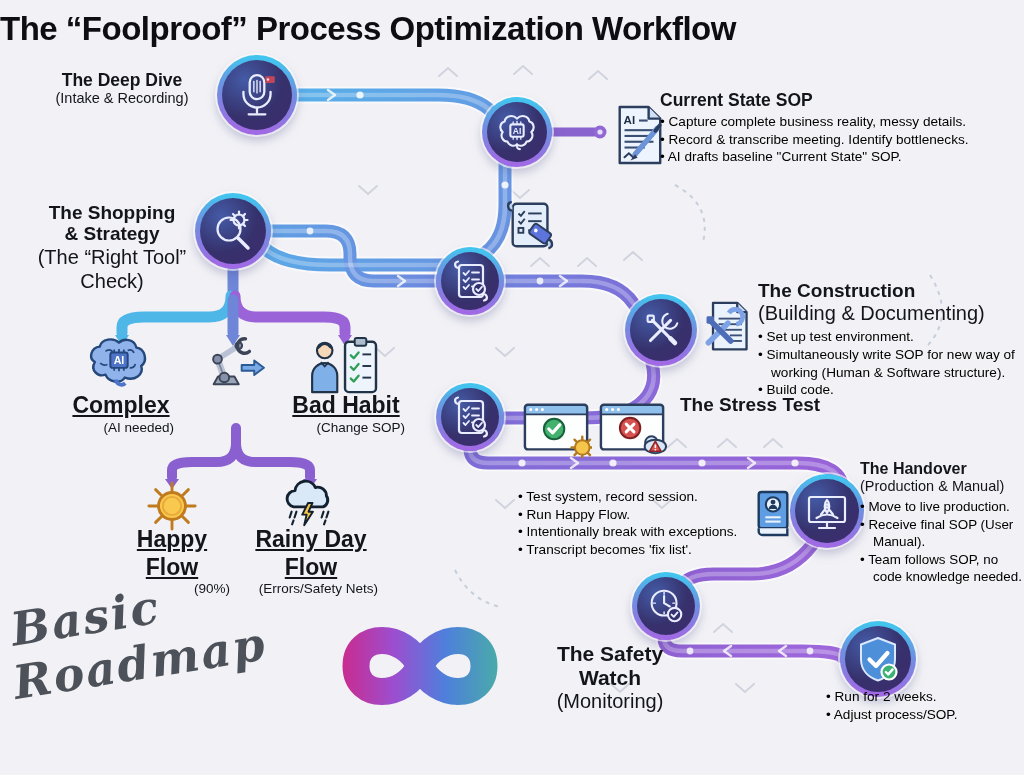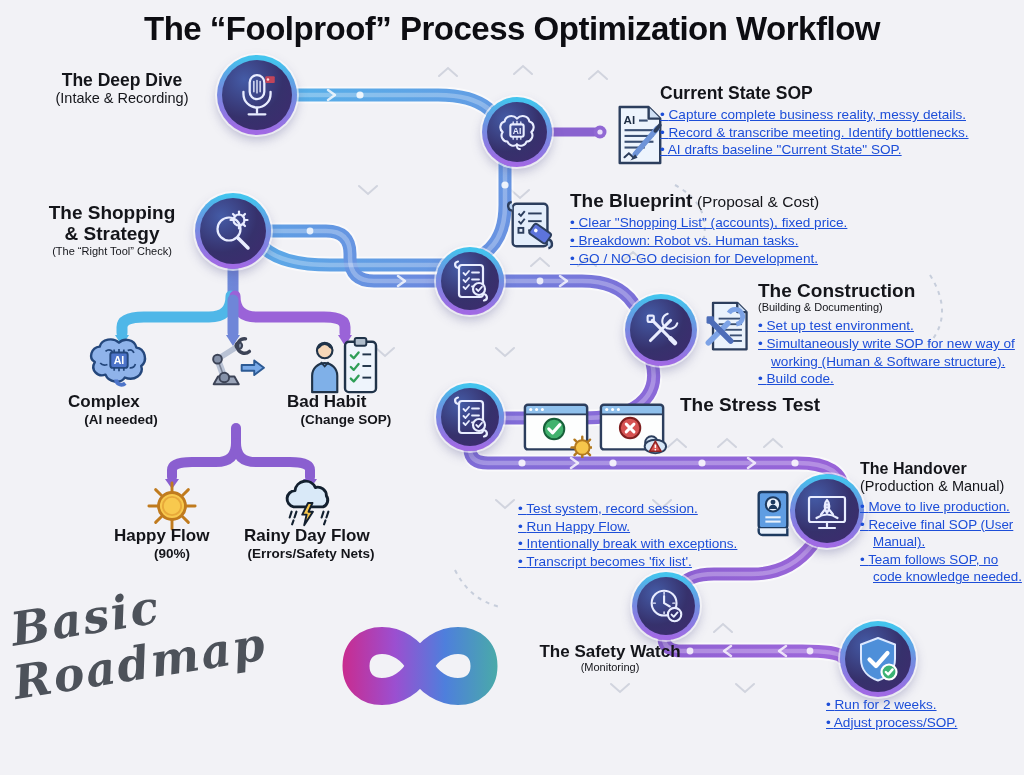--- a/index.html
+++ b/index.html
@@ -1,39 +1,39 @@
 <!DOCTYPE html>
 <html><head>
 <meta charset="utf-8">
 <style>
   html,body{margin:0;padding:0;}
   body{font-family:"Liberation Sans", sans-serif; background:#e8e8ee;}
   #canvas{position:relative;width:1024px;height:775px;background:#f2f2f6;overflow:hidden;}
   .abs{position:absolute;}
   svg{display:block;}
   #wires{position:absolute;left:0;top:0;pointer-events:none;}
-  .title{position:absolute;left:0;top:10px;width:1024px;text-align:center;
+  .title{position:absolute;left:0;top:10px;width:1024px;text-align:left;
          font-size:33px;font-weight:800;color:#0d0d12;letter-spacing:-0.5px;}
   .node{position:absolute;border-radius:50%;padding:5px;box-sizing:border-box;
         background:linear-gradient(185deg,#43c4ee 8%,#6f8fe0 45%,#a06ae4 92%);
         box-shadow:0 0 0 2px rgba(255,255,255,.6), 0 5px 11px rgba(80,80,140,.35);}
   .node-inner{width:100%;height:100%;border-radius:50%;
         background:radial-gradient(circle at 32% 28%, #445ba6 0%, #36316c 55%, #402a6f 100%);
         display:flex;align-items:center;justify-content:center;}
   .nico{stroke:#e9edff;stroke-width:2.2;fill:none;stroke-linecap:round;stroke-linejoin:round;}
   .tb{position:absolute;color:#14151a;}
   .h1{font-size:17.5px;font-weight:800;line-height:1.15;}
   .h1b{font-size:19px;font-weight:800;line-height:1.12;display:inline;}
   .subline{font-size:15.5px;font-weight:400;display:inline;}
-  .sub{font-size:11px;font-weight:400;line-height:1.2;}
+  .sub{font-size:20px;font-weight:400;line-height:1.2;}
   .bullets{margin-top:3px;}
-  .bullet{font-size:13.6px;line-height:1.3;padding-left:13px;text-indent:-13px;color:#1d4ed8;text-decoration:underline;}
+  .bullet{font-size:13.6px;line-height:1.3;padding-left:13px;text-indent:-13px;color:#000000;}
   .bullet::before{content:"• ";}
-  .lbl{font-size:17px;font-weight:800;line-height:1.2;text-align:left;}
-  .lbl-sub{font-size:13.5px;font-weight:700;line-height:1.2;text-align:center;}
+  .lbl{font-size:23px;font-weight:800;line-height:1.2;text-align:center;text-decoration:underline;}
+  .lbl-sub{font-size:13.5px;font-weight:400;line-height:1.2;text-align:right;}
   .center{text-align:center;}
   .roadmap{position:absolute;left:14px;top:584px;transform:rotate(-9deg);
         font-family:"DejaVu Serif", serif;font-style:italic;font-weight:bold;
         font-size:46px;color:#4d525a;line-height:1.15;letter-spacing:2px;}
   .roadmap .l2{margin-left:-6px;}
 </style>
 </head>
 <body>
 
 <div id="canvas">
@@ -499,40 +499,29 @@
       </g>
       <polygon points="29,27 23,39 27.5,39 25,50 34,36 29.5,36 33.5,27" fill="#f6c64b" stroke="#13202f" stroke-width="2" stroke-linejoin="round"></polygon>
     </svg>
   </div>
 
   <div class="tb center" style="left:26px;top:70px;width:192px">
     <div class="h1">The Deep Dive</div>
     <div class="sub" style="font-size:14.5px">(Intake &amp; Recording)</div>
   </div>
 
-  <div class="tb" style="left:660px;top:83px;width:364px">
+  <div class="tb" style="left:660px;top:90px;width:364px">
     <div class="h1">Current State SOP</div>
     <div class="bullets">
       <div class="bullet">Capture complete business reality, messy details.</div>
       <div class="bullet">Record &amp; transcribe meeting. Identify bottlenecks.</div>
       <div class="bullet">AI drafts baseline "Current State" SOP.</div>
     </div>
   </div>
 
-  <div class="tb" style="left:570px;top:190px;width:370px">
-    <div>
-      <span class="h1b">The Blueprint</span>
-      <span class="subline">(Proposal &amp; Cost)</span>
-    </div>
-    <div class="bullets">
-      <div class="bullet">Clear "Shopping List" (accounts), fixed price.</div>
-      <div class="bullet">Breakdown: Robot vs. Human tasks.</div>
-      <div class="bullet">GO / NO-GO decision for Development.</div>
-    </div>
-  </div>
 
   <div class="tb center" style="left:6px;top:202px;width:212px">
     <div class="h1b" style="display:block">The Shopping</div>
     <div class="h1b" style="display:block">&amp; Strategy</div>
     <div class="sub">(The “Right Tool” Check)</div>
   </div>
 
   <div class="tb" style="left:758px;top:280px;width:262px">
     <div class="h1b" style="display:block">The Construction</div>
     <div class="sub">(Building &amp; Documenting)</div>
@@ -559,45 +548,45 @@
   <div class="tb center" style="left:114px;top:526px;width:116px">
     <div class="lbl">Happy Flow</div>
     <div class="lbl-sub">(90%)</div>
   </div>
   <div class="tb center" style="left:244px;top:526px;width:134px">
     <div class="lbl">Rainy Day Flow</div>
     <div class="lbl-sub">(Errors/Safety Nets)</div>
   </div>
 
   <div class="tb" style="left:518px;top:488px;width:250px">
-    <div class="bullets" style="margin-top:12px">
+    <div class="bullets" style="margin-top:0">
       <div class="bullet">Test system, record session.</div>
       <div class="bullet">Run Happy Flow.</div>
       <div class="bullet">Intentionally break with exceptions.</div>
       <div class="bullet">Transcript becomes 'fix list'.</div>
     </div>
   </div>
 
   <div class="tb" style="left:860px;top:460px;width:162px">
     <div class="h1b" style="display:block;font-size:16px">The Handover</div>
     <div class="sub" style="font-size:14.5px">(Production &amp; Manual)</div>
     <div class="bullets">
       <div class="bullet" style="font-size:13.4px">Move to live production.</div>
       <div class="bullet" style="font-size:13.4px">Receive final SOP (User Manual).</div>
       <div class="bullet" style="font-size:13.4px">Team follows SOP, no code knowledge needed.</div>
     </div>
   </div>
 
   <div class="tb center" style="left:524px;top:642px;width:172px">
-    <div class="h1b" style="display:block;font-size:17px">The Safety Watch</div>
+    <div class="h1b" style="display:block;font-size:21px">The Safety Watch</div>
     <div class="sub">(Monitoring)</div>
   </div>
 
   <div class="tb" style="left:826px;top:688px;width:196px">
-    <div class="bullets" style="margin-top:8px">
+    <div class="bullets" style="margin-top:0">
       <div class="bullet">Run for 2 weeks.</div>
       <div class="bullet">Adjust process/SOP.</div>
     </div>
   </div>
 
   <div class="roadmap">
     <div>Basic</div>
     <div class="l2">Roadmap</div>
   </div>
 

